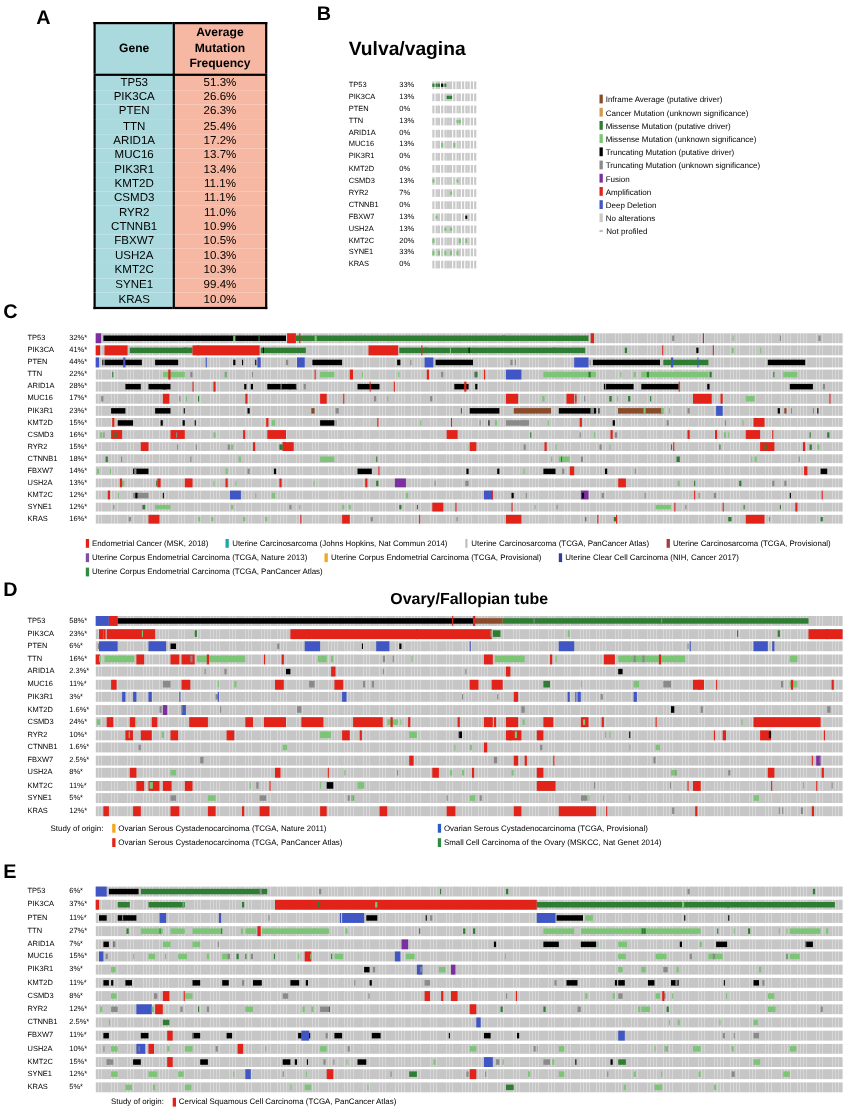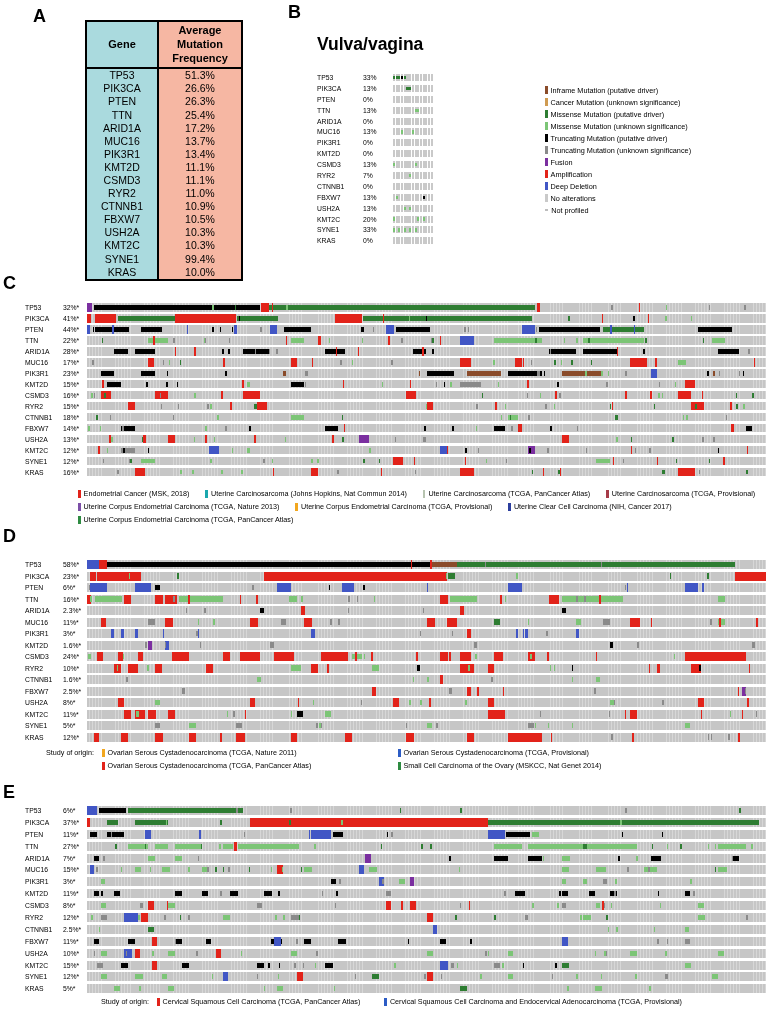--- a/index.html
+++ b/index.html
@@ -530,21 +530,21 @@
           <span class="b-cell"></span>
           <span class="b-cell"></span>
           <span class="b-cell"></span>
         </span>
       </div>
     </div>
 
   <div id="altLegend">
       <div class="leg-item">
         <span class="leg-mark" style="background: rgb(138, 75, 42);"></span>
-        <span>Inframe Mutation (putative driver)</span>
+        <span>Inframe Average (putative driver)</span>
       </div>
       <div class="leg-item">
         <span class="leg-mark" style="background: rgb(207, 155, 82);"></span>
         <span>Cancer Mutation (unknown significance)</span>
       </div>
       <div class="leg-item">
         <span class="leg-mark" style="background: rgb(46, 125, 50);"></span>
         <span>Missense Mutation (putative driver)</span>
       </div>
       <div class="leg-item">
@@ -1071,20 +1071,21 @@
           <span>Uterine Clear Cell Carcinoma (NIH, Cancer 2017)</span>
         </span>
         <span class="origin-item">
           <span class="origin-mark" style="background: rgb(46, 139, 65);"></span>
           <span>Uterine Corpus Endometrial Carcinoma (TCGA, PanCancer Atlas)</span>
         </span>
       </span>
     </div>
 
   <div class="panel-letter" style="left:3px;top:526px">D</div>
+  <div class="op-title" style="top:537px">Ovary/Fallopian tube</div>
   <div class="op-rows" id="rowsD" style="top:560px">
       <div class="op-row">
         <span class="op-gene">TP53</span>
         <span class="op-pct">58%*</span>
         <div class="op-bar">
           <span class="seg full" style="left: 0%; width: max(1.8%, 1.2px); background: rgb(65, 86, 197);"></span>
           <span class="seg full" style="left: 1.8%; width: max(1.2%, 1.2px); background: rgb(226, 35, 26);"></span>
           <span class="seg mid" style="left: 3%; width: max(47.5%, 1.2px); background: rgb(0, 0, 0);"></span>
           <span class="seg mid" style="left: 50.5%; width: max(4%, 1.2px); background: rgb(138, 75, 42);"></span>
           <span class="seg mid" style="left: 54.5%; width: max(41%, 1.2px); background: rgb(46, 125, 50);"></span>
@@ -1848,20 +1849,16 @@
         </div>
       </div>
     </div>
   <div class="origin" id="originE">
       <span class="origin-label">Study of origin:</span>
       <span class="origin-items">
         <span class="origin-item">
           <span class="origin-mark" style="background: rgb(226, 35, 26);"></span>
           <span>Cervical Squamous Cell Carcinoma (TCGA, PanCancer Atlas)</span>
         </span>
-        <span class="origin-item">
-          <span class="origin-mark" style="background: rgb(44, 92, 197);"></span>
-          <span>Cervical Squamous Cell Carcinoma and Endocervical Adenocarcinoma (TCGA, Provisional)</span>
-        </span>
       </span>
     </div>
 
 </div>
 
 </body></html>

